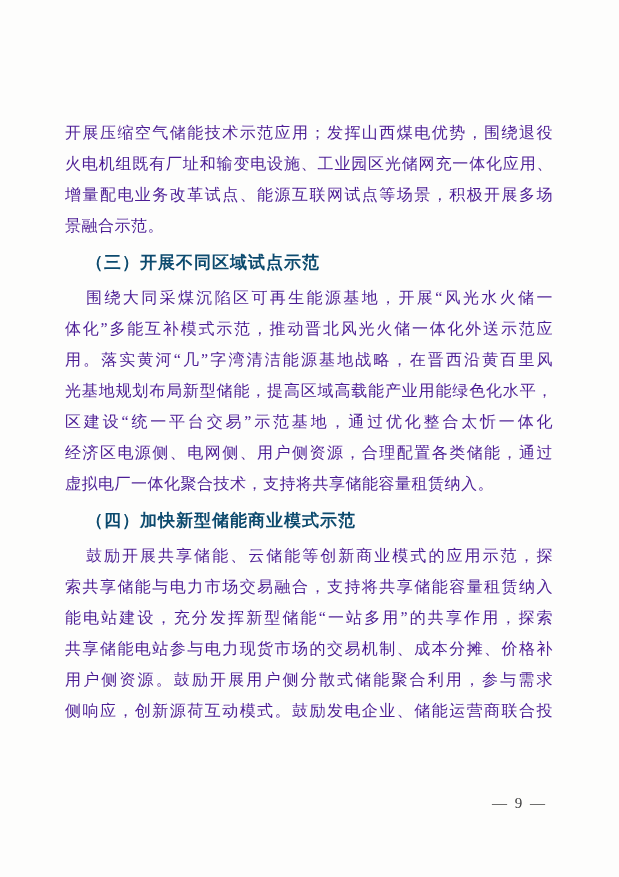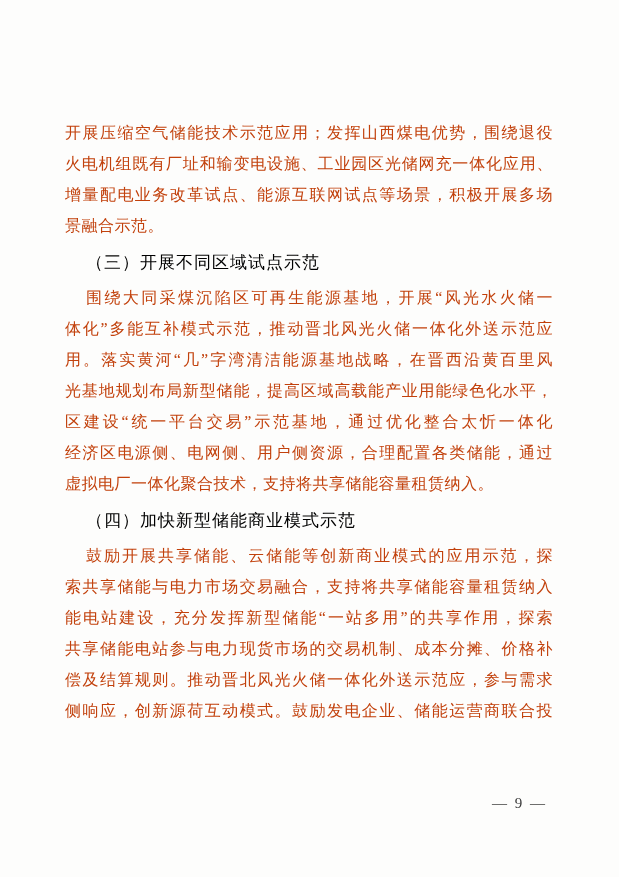--- a/index.html
+++ b/index.html
@@ -18,41 +18,41 @@
   .content {
     position: absolute;
     left: 65px;
     top: 117px;
     width: 488px;
   }
   .bline {
     height: 31px;
     line-height: 31px;
     font-size: 16px;
-    color: #c2410c;
+    color: #4c1d95;
     text-align: justify;
     text-align-last: justify;
     text-justify: inter-character;
     letter-spacing: 0.5px;
     white-space: nowrap;
     overflow: hidden;
   }
   .bline.para-end {
     text-align: right;
     text-align-last: left;
   }
   .bline.para-first {
     text-indent: 21px;
   }
   .heading {
     height: 31px;
     line-height: 31px;
     font-size: 17px;
-    font-weight: normal;
-    color: #000000;
+    font-weight: bold;
+    color: #0c4a6e;
     padding-left: 21px;
     margin-top: 6px;
     margin-bottom: 4px;
     text-align: left;
     white-space: nowrap;
     letter-spacing: 1px;
   }
   .footer {
     position: absolute;
     top: 795px;
@@ -80,19 +80,19 @@
     <div class="bline">光基地规划布局新型储能，提高区域高载能产业用能绿色化水平，</div>
     <div class="bline">区建设“统一平台交易”示范基地，通过优化整合太忻一体化</div>
     <div class="bline">经济区电源侧、电网侧、用户侧资源，合理配置各类储能，通过</div>
     <div class="bline para-end">虚拟电厂一体化聚合技术，支持将共享储能容量租赁纳入。</div>
 
     <div class="heading">（四）加快新型储能商业模式示范</div>
     <div class="bline para-first">鼓励开展共享储能、云储能等创新商业模式的应用示范，探</div>
     <div class="bline">索共享储能与电力市场交易融合，支持将共享储能容量租赁纳入</div>
     <div class="bline">能电站建设，充分发挥新型储能“一站多用”的共享作用，探索</div>
     <div class="bline">共享储能电站参与电力现货市场的交易机制、成本分摊、价格补</div>
-    <div class="bline">偿及结算规则。推动晋北风光火储一体化外送示范应，参与需求</div>
+    <div class="bline">用户侧资源。鼓励开展用户侧分散式储能聚合利用，参与需求</div>
     <div class="bline">侧响应，创新源荷互动模式。鼓励发电企业、储能运营商联合投</div>
 
   </div>
 
   <div class="footer">— 9 —</div>
 </div>
 
 </body></html>

